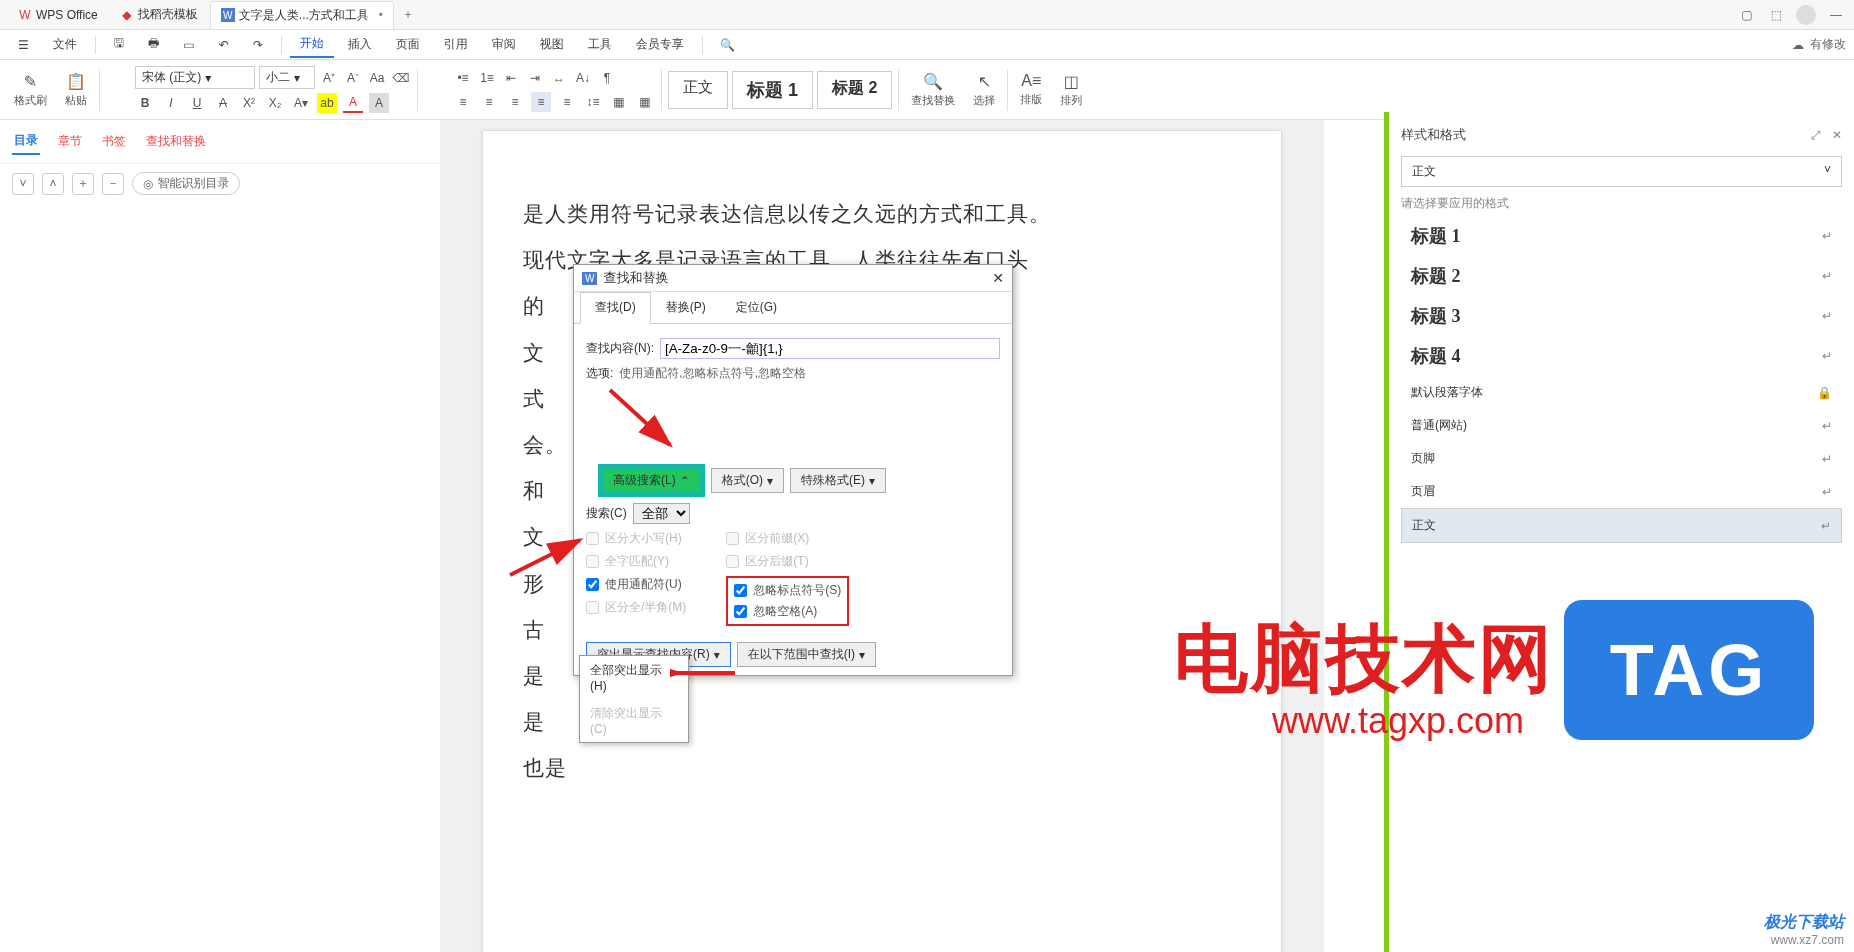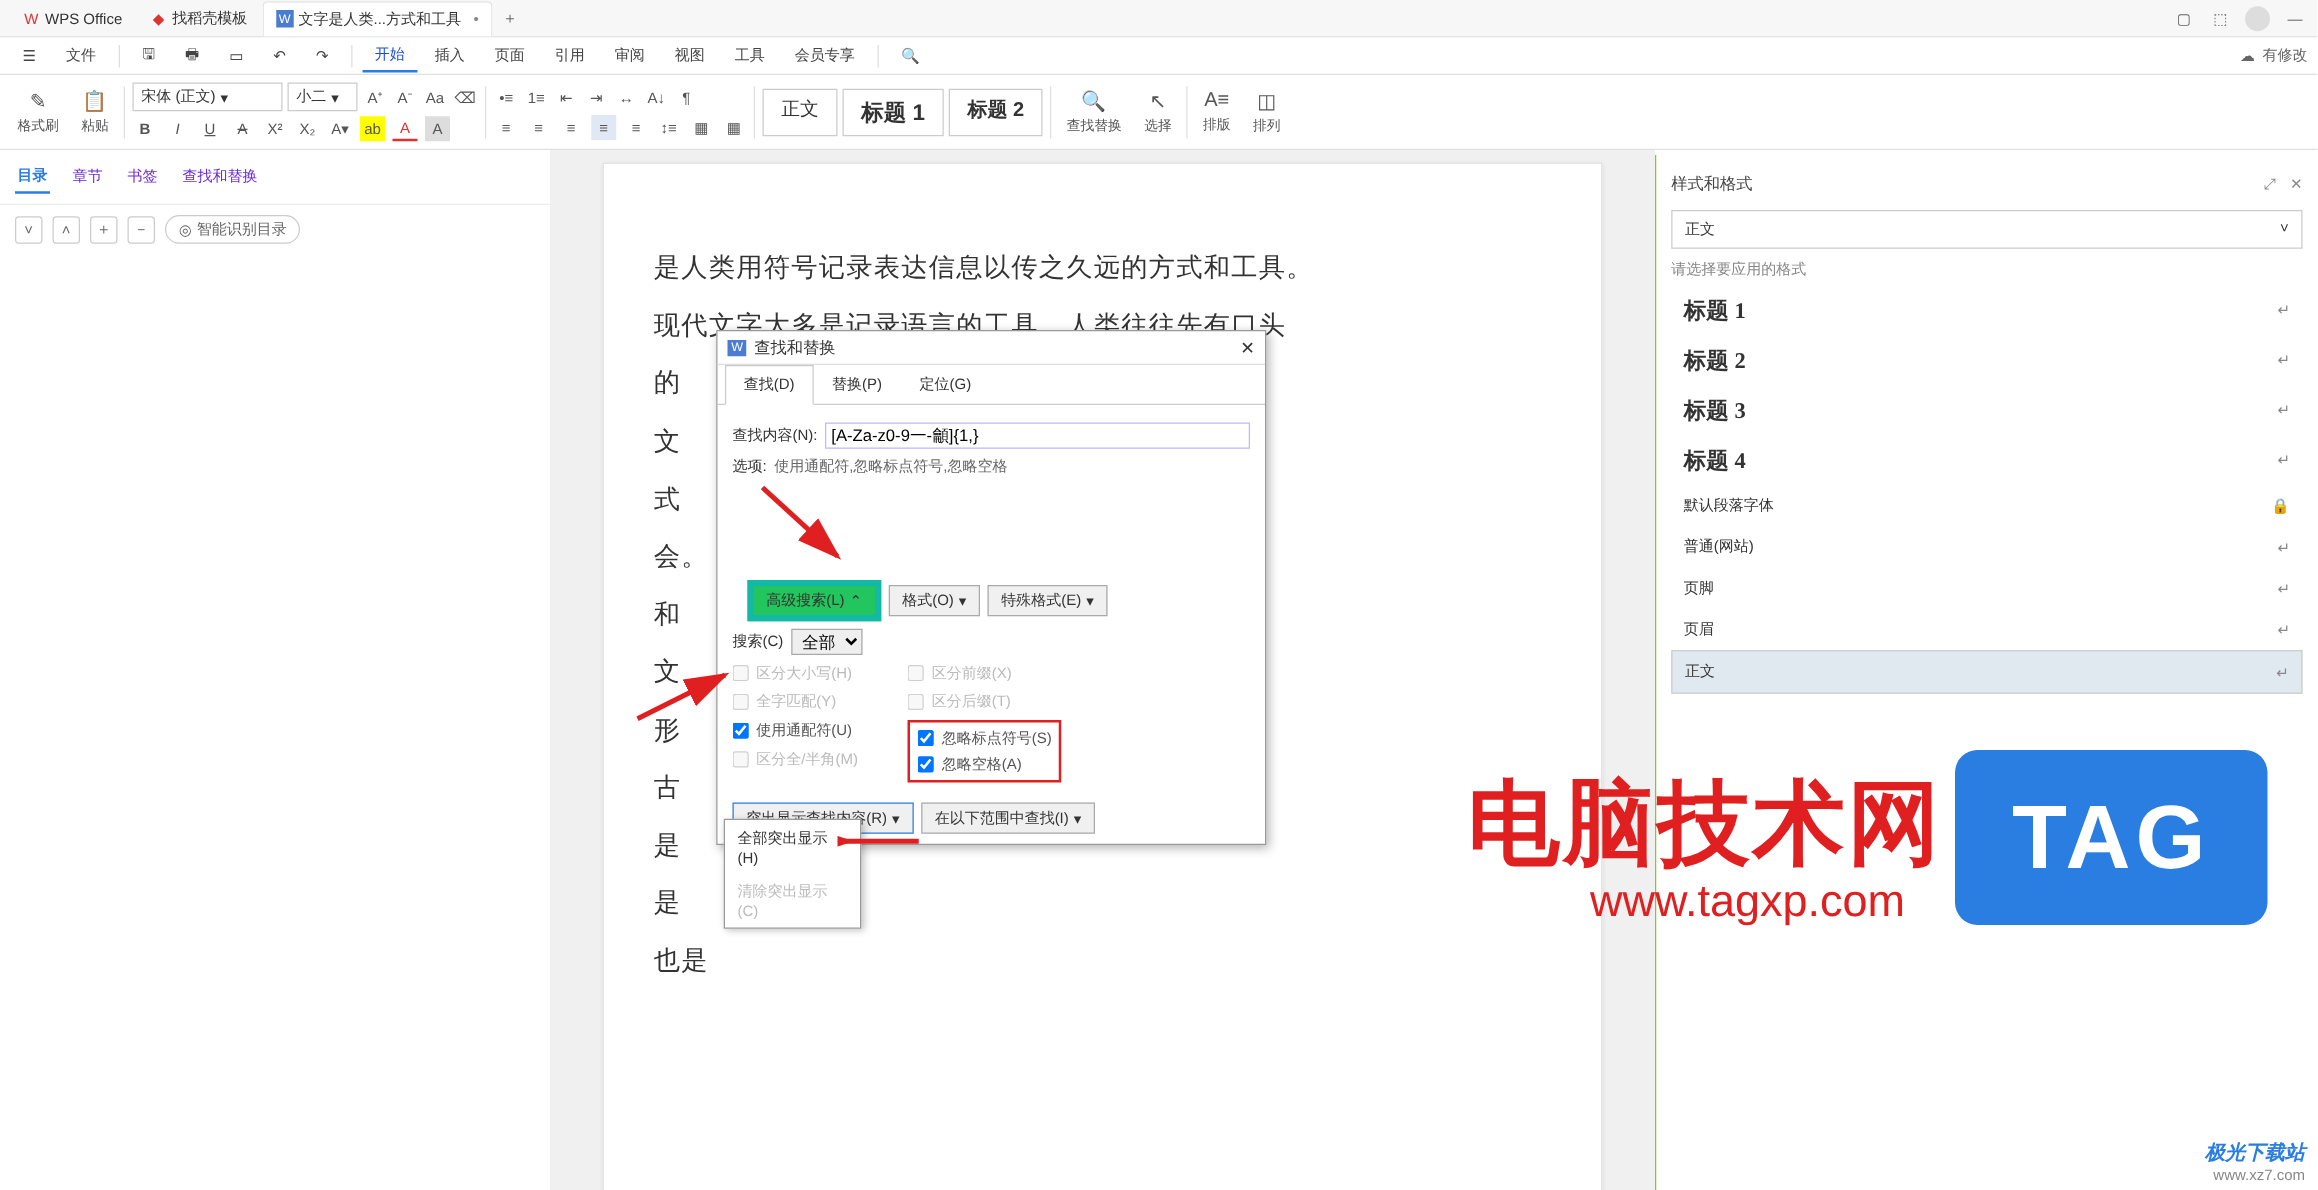--- a/index.html
+++ b/index.html
@@ -20,44 +20,44 @@
 .menu-bar .mi.active { color: #1d4ed8; border-bottom: 2px solid #2a7de1; }
 .menu-bar .sep { width: 1px; height: 18px; background: #ddd; margin: 0 4px; }
 .menu-right { margin-left: auto; display: flex; align-items: center; gap: 6px; color: #666; }
 
 
 .ribbon { height: 60px; display: flex; align-items: center; background: #fff; border-bottom: 1px solid #e0e0e0; padding: 4px 8px; gap: 6px; }
 .rgroup { display: flex; flex-direction: column; align-items: center; justify-content: center; padding: 0 6px; gap: 2px; }
 .rgroup .ic { font-size: 16px; color: #555; }
 .rgroup .lb { font-size: 11px; color: #555; }
 .rsep { width: 1px; height: 42px; background: #e0e0e0; }
-.font-row { display: flex; flex-direction: column; gap: 4px; }
+.font-row { display: flex; flex-direction: column; gap: 4px; margin-left: 29px; }
 .font-row-top { display: flex; gap: 4px; align-items: center; }
 .font-row-bot { display: flex; gap: 6px; align-items: center; }
 .sel { border: 1px solid #ccc; padding: 2px 6px; background: #fff; display: flex; align-items: center; gap: 4px; }
 .fbtn { width: 20px; height: 20px; display: flex; align-items: center; justify-content: center; color: #555; }
 .styles { display: flex; gap: 4px; }
 .style-box { border: 1px solid #ccc; padding: 6px 14px; font-size: 15px; }
 
 
 .nav-panel { position: absolute; left: 0; top: 120px; width: 476px; bottom: 0; border-right: 1px solid #eab308; background: #fff; }
 .nav-tabs { display: flex; align-items: center; padding: 8px 12px; gap: 16px; border-bottom: 1px solid #eee; }
-.nav-tabs span { padding: 4px 2px; cursor: pointer; color: #6d28d9; }
+.nav-tabs span { padding: 4px 2px; cursor: pointer; color: #ef4444; }
 .nav-tabs span.active { color: #2a7de1; border-bottom: 2px solid #2a7de1; font-weight: bold; }
 .nav-tools { display: flex; align-items: center; gap: 8px; padding: 8px 12px; }
 .nav-tools .tb { width: 22px; height: 22px; border: 1px solid #ccc; border-radius: 3px; display: flex; align-items: center; justify-content: center; color: #666; }
 .smart-toc { border: 1px solid #ccc; border-radius: 12px; padding: 2px 10px; display: flex; align-items: center; gap: 4px; color: #666; }
 
 
 .doc-area { position: absolute; left: 440px; top: 120px; right: 530px; bottom: 0; background: #f0f0f0; overflow: hidden; }
 .page { margin: 10px auto; width: 800px; background: #fff; border: 1px solid #ddd; padding: 60px 40px; min-height: 900px; box-shadow: 0 1px 4px rgba(0,0,0,0.1); }
 .page p { font-size: 21px; line-height: 2.2; font-family: "SimSun", serif; color: #333; letter-spacing: 1px; }
 
 
-.styles-panel { position: absolute; right: 0; top: 124px; width: 530px; bottom: 0; border-left: 1px solid #84cc16; background: #fff; padding: 8px 12px; }
+.styles-panel { position: absolute; right: 0; top: 112px; width: 470px; bottom: 0; border-left: 5px solid #84cc16; background: #fff; padding: 8px 12px; }
 .styles-panel .ph { display: flex; justify-content: space-between; align-items: center; padding: 6px 0; }
 .styles-panel .ph .tt { font-size: 13px; color: #444; }
 .styles-panel .cur-style { border: 1px solid #ccc; padding: 6px 10px; margin: 6px 0; display: flex; justify-content: space-between; }
 .styles-panel .btns { display: flex; gap: 6px; margin: 6px 0; }
 .styles-panel .btn { border: 1px solid #ccc; padding: 3px 8px; background: #f7f7f7; }
 .styles-panel .hint { color: #888; margin: 8px 0 4px; font-size: 12px; }
 .style-list { border: none; }
 .style-item { padding: 8px 10px; display: flex; justify-content: space-between; align-items: center; cursor: pointer; }
 .style-item.sel { background: #e0e8f0; }
 .style-item .nm.h { font-size: 18px; font-weight: bold; font-family: "SimSun", serif; }

